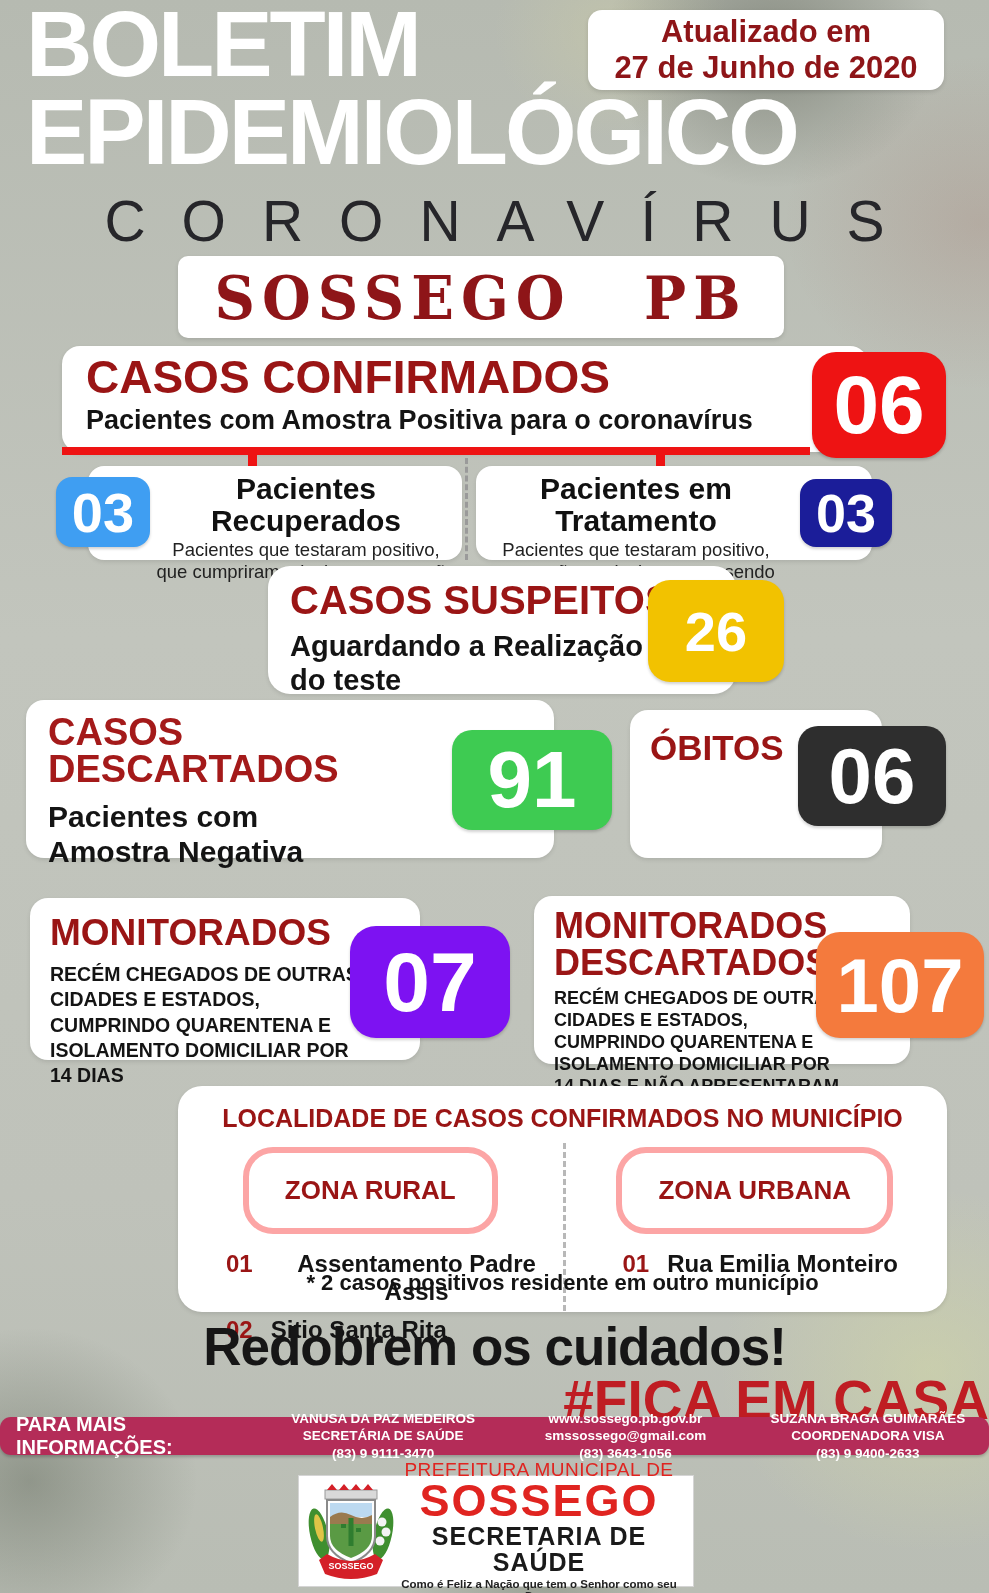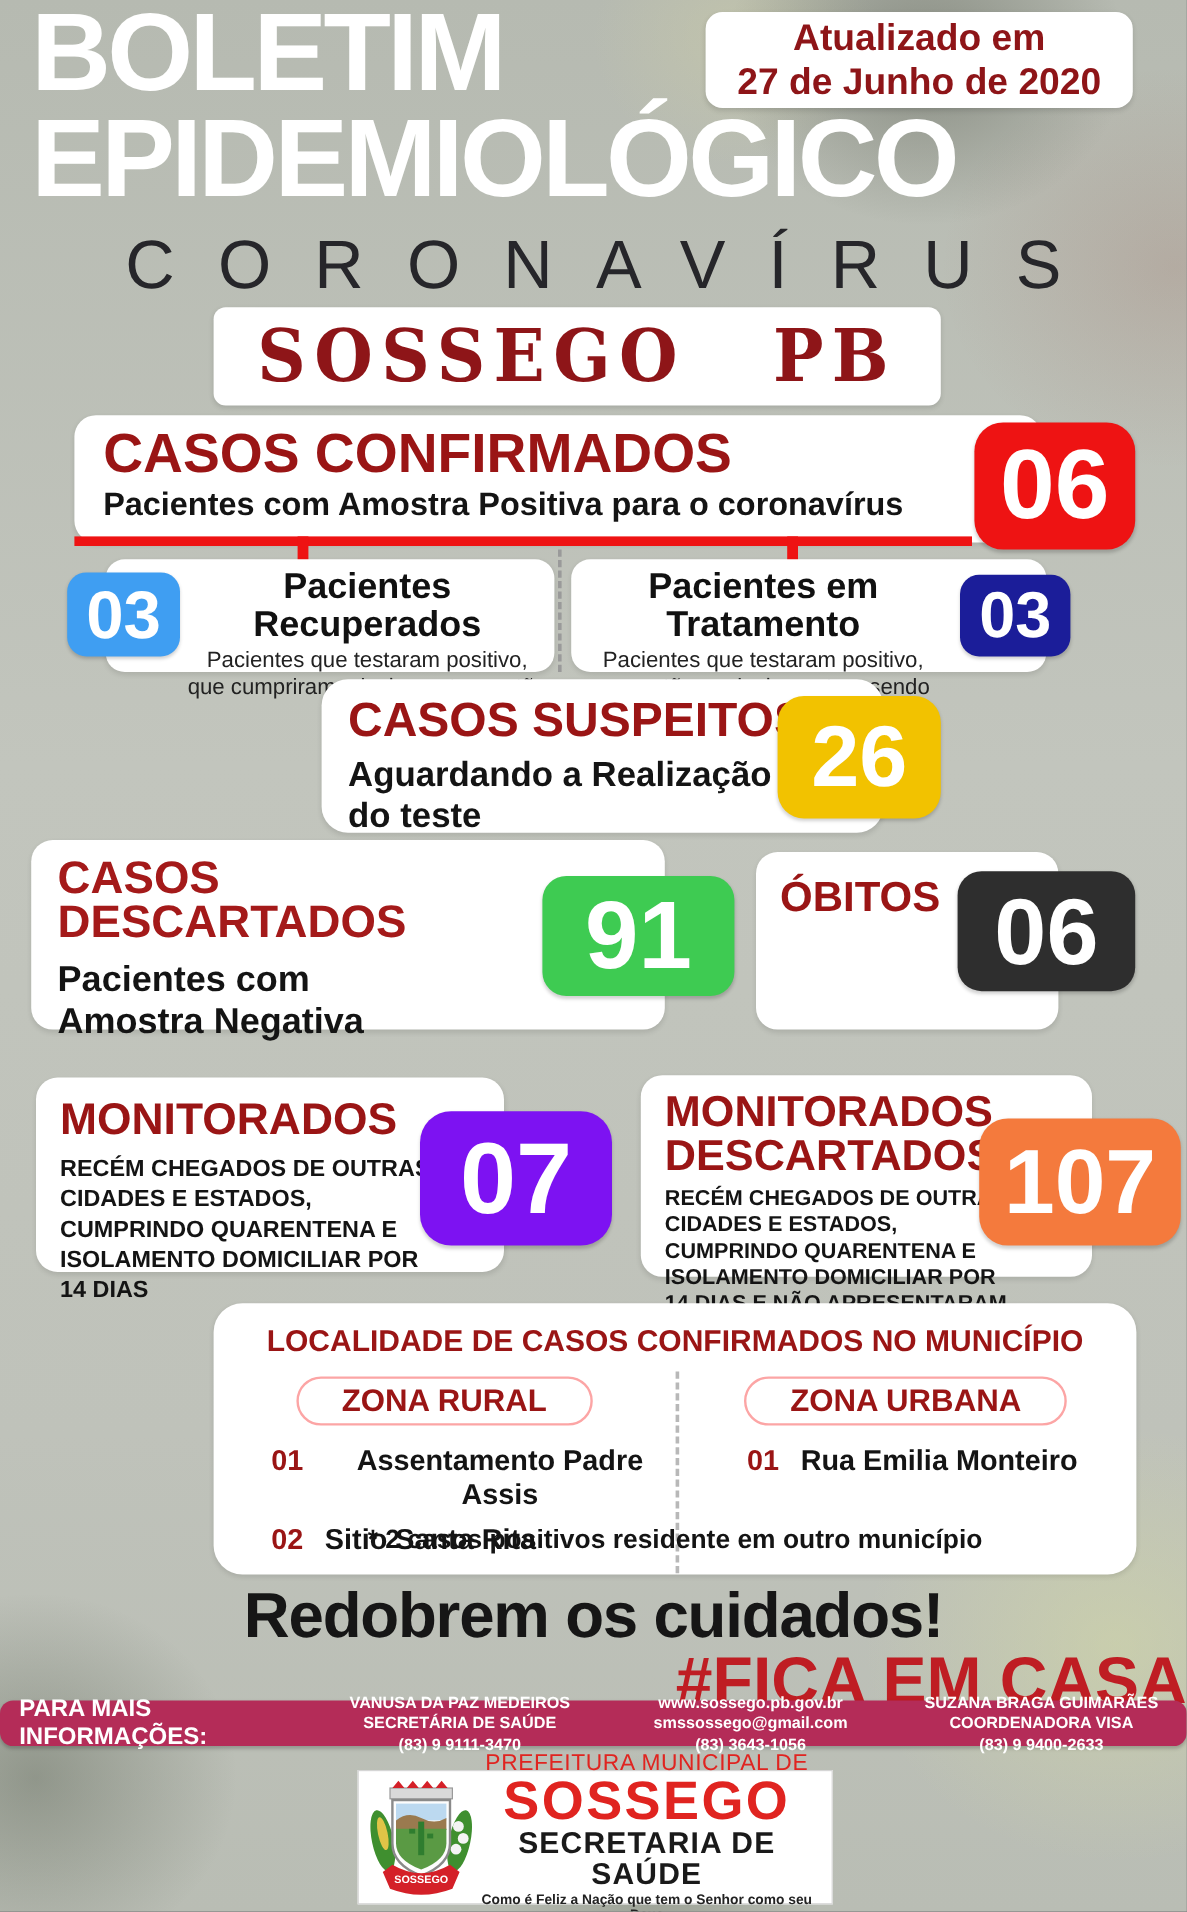--- a/index.html
+++ b/index.html
@@ -56,21 +56,21 @@
                   padding:7px 88px 0 12px;box-sizing:border-box;text-align:center;}
   .badge-treatment{left:800px;top:479px;width:92px;height:68px;border-radius:16px;
                    background:#1b1d99;font-size:54px;}
 
   
   .card-suspected{left:268px;top:566px;width:468px;height:128px;border-radius:22px;
                   padding:12px 0 0 22px;box-sizing:border-box;}
   .suspected-title{font-size:40px;font-weight:800;color:#9a1515;}
   .suspected-sub{font-size:29px;font-weight:bold;color:#141414;width:370px;line-height:1.18;margin-top:6px;}
   .badge-suspected{left:648px;top:580px;width:136px;height:102px;border-radius:22px;
-                   background:#f2c200;font-size:72px;}
+                   background:#f2c200;font-size:56px;}
 
   
   .card-discarded{left:26px;top:700px;width:528px;height:158px;border-radius:18px;
                   padding:14px 0 0 22px;box-sizing:border-box;}
   .discarded-title{font-size:38px;font-weight:800;color:#a41a1a;line-height:0.98;width:330px;}
   .discarded-sub{font-size:30px;font-weight:bold;color:#141414;width:330px;line-height:1.16;margin-top:12px;}
   .badge-discarded{left:452px;top:730px;width:160px;height:100px;border-radius:20px;
                    background:#3ecb52;font-size:80px;}
   .card-deaths{left:630px;top:710px;width:252px;height:148px;border-radius:18px;
                padding:18px 0 0 20px;box-sizing:border-box;}
@@ -92,21 +92,21 @@
   .badge-mon-disc{left:816px;top:932px;width:168px;height:106px;border-radius:24px;
                   background:#f47a3d;font-size:76px;}
 
   
   .card-locations{left:178px;top:1086px;width:769px;height:226px;border-radius:24px;
                   text-align:center;padding-top:18px;box-sizing:border-box;}
   .loc-title{font-size:25px;font-weight:800;color:#9a1515;}
   .loc-columns{display:flex;margin-top:14px;position:relative;}
   .loc-col{flex:1;}
   .loc-divider{position:absolute;left:50%;top:-4px;height:168px;border-left:3px dashed #b8b8b8;}
-  .zone-pill{display:inline-block;border:2px solid #fca5a5;border-radius:30px;padding:3px 36px;
+  .zone-pill{display:inline-block;border:6px solid #fca5a5;border-radius:30px;padding:22px 36px;
              font-size:26px;font-weight:800;color:#9a1515;background:#fff;}
   .loc-items{margin-top:16px;display:flex;flex-direction:column;gap:10px;align-items:flex-start;padding-left:48px;}
   .loc-items.urban{padding-left:60px;}
   .loc-item{display:flex;gap:18px;font-size:24px;font-weight:bold;}
   .loc-num{color:#9a1515;}
   .loc-name{color:#141414;}
   .loc-note{position:absolute;bottom:16px;left:0;width:100%;text-align:center;
             font-size:22px;font-weight:bold;color:#141414;}
 
   

